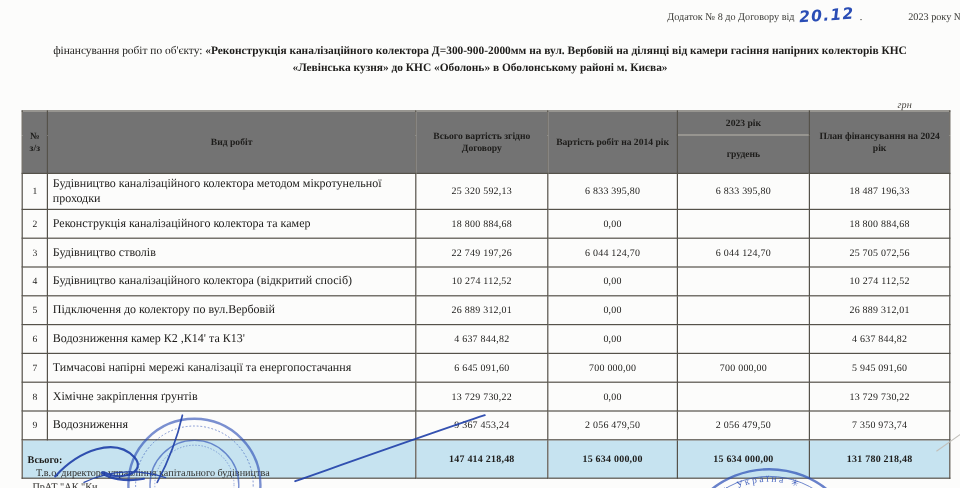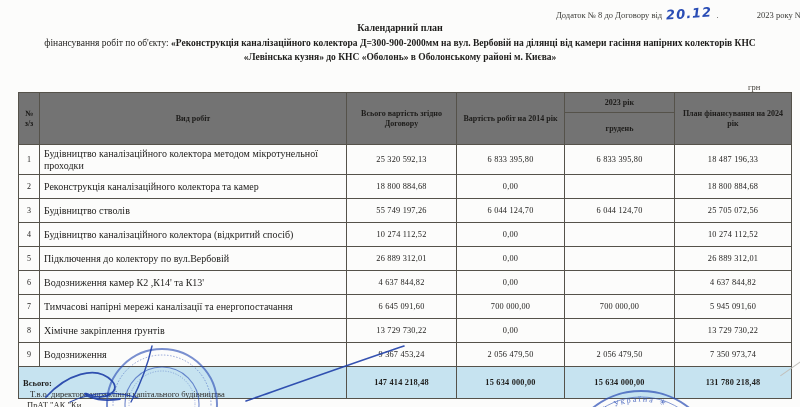--- a/index.html
+++ b/index.html
@@ -32,21 +32,21 @@
     text-align: center; font-weight: bold; font-size: 10px;
   }
   .subtitle {
     position: absolute; top: 37px; left: 20px; width: 760px;
     text-align: center; font-size: 9.5px; line-height: 1.45;
   }
   .subtitle .obj { font-weight: bold; }
 
   .grn {
     position: absolute; top: 82px; left: 748px;
-    font-size: 8.5px; color: #47443f;
+    font-style: italic; font-size: 8.5px; color: #47443f;
   }
 
   
   table.plan {
     position: absolute; top: 92px; left: 18px; width: 773px;
     border-collapse: collapse; table-layout: fixed;
     font-size: 8px;
   }
   table.plan th, table.plan td {
     border: 1px solid #55524a;
@@ -97,21 +97,20 @@
 
   <div class="appendix">
     <span>Додаток № 8 до Договору від</span>
     <span class="hand hand-date">20.12</span>
     <span>.</span>
     <span class="appendix-gap"></span>
     <span>2023 року №</span>
     
   </div>
 
-  <div class="title">Календарний план</div>
 
   <div class="subtitle">
     <span>фінансування робіт по об'єкту:</span>
     <span class="obj">«Реконструкція каналізаційного колектора Д=300-900-2000мм на вул. Вербовій на ділянці від камери гасіння напірних колекторів КНС «Левінська кузня» до КНС «Оболонь» в Оболонському районі м. Києва»</span>
   </div>
 
   <div class="grn">грн</div>
 
   <table class="plan">
     <colgroup>
@@ -148,21 +147,21 @@
         <td class="c-num">2</td>
         <td class="c-label">Реконструкція каналізаційного колектора та камер</td>
         <td class="c-val">18 800 884,68</td>
         <td class="c-val">0,00</td>
         <td class="c-val"></td>
         <td class="c-val">18 800 884,68</td>
       </tr>
       <tr>
         <td class="c-num">3</td>
         <td class="c-label">Будівництво стволів</td>
-        <td class="c-val">55 749 197,26</td>
+        <td class="c-val">22 749 197,26</td>
         <td class="c-val">6 044 124,70</td>
         <td class="c-val">6 044 124,70</td>
         <td class="c-val">25 705 072,56</td>
       </tr>
       <tr>
         <td class="c-num">4</td>
         <td class="c-label">Будівництво каналізаційного колектора (відкритий спосіб)</td>
         <td class="c-val">10 274 112,52</td>
         <td class="c-val">0,00</td>
         <td class="c-val"></td>

